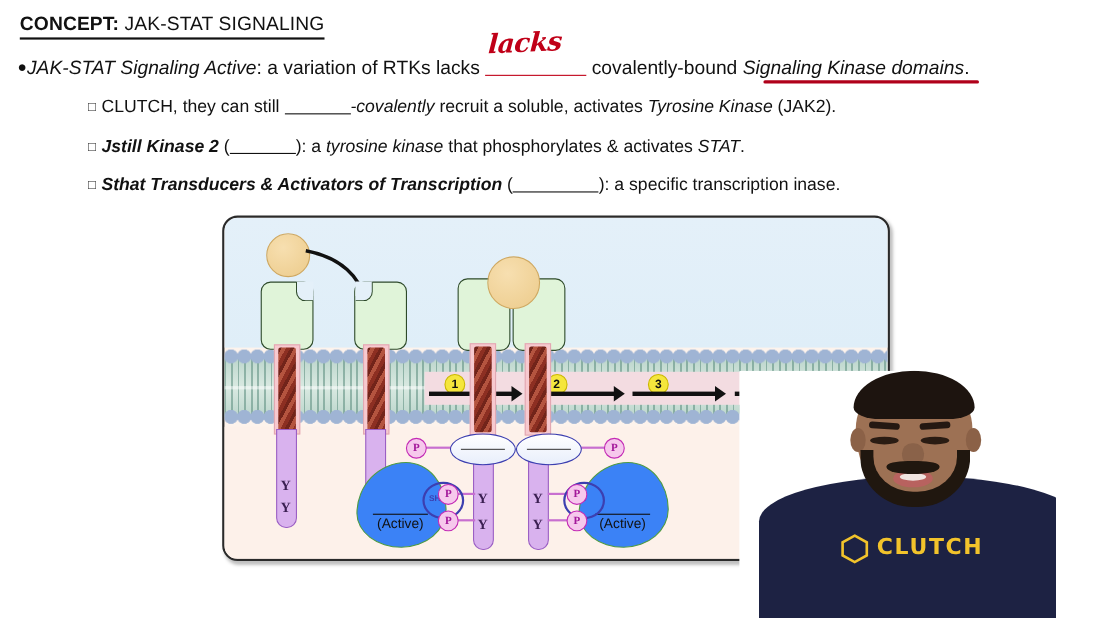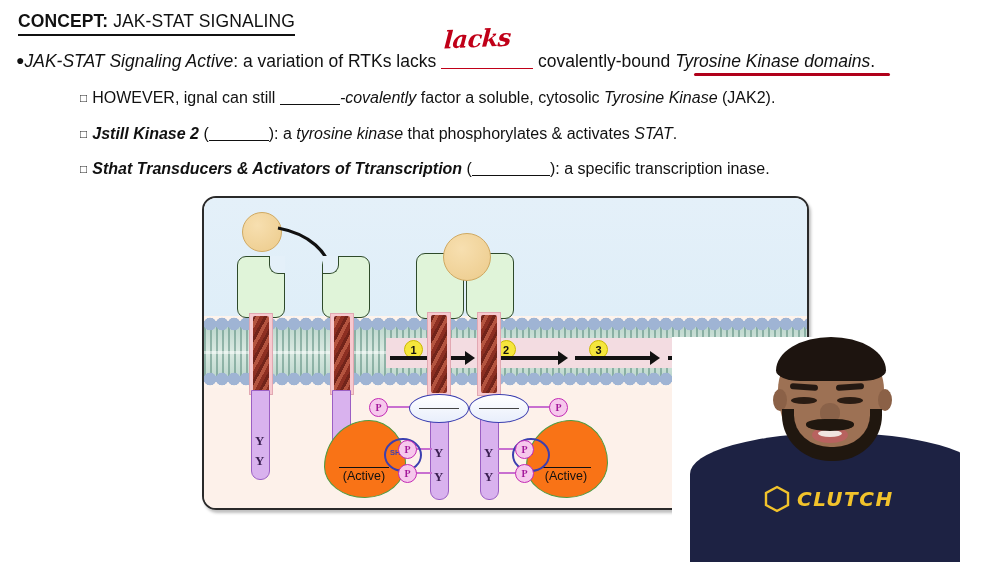--- a/index.html
+++ b/index.html
@@ -147,21 +147,21 @@
   .phos{
     position:absolute;width:17px;height:17px;border-radius:50%;
     background:#f6c8ec;border:1.8px solid #c32ab5;color:#a3189a;
     font-size:10px;font-weight:bold;display:flex;align-items:center;justify-content:center;
     font-family:"Liberation Serif", serif;z-index:5;
   }
   .pconn{position:absolute;height:2px;background:#c86fd0;}
 
   
   .stat{
-    position:absolute;width:80px;height:76px;background:#f97316;
+    position:absolute;width:80px;height:76px;background:#3b82f6;
     border:1.6px solid #4f9b43;
     border-radius:55% 45% 50% 50% / 60% 55% 45% 40%;
   }
   .stat .slab{position:absolute;left:8px;bottom:14px;width:62px;text-align:center;
     font-size:12.5px;color:#111;}
   .stat .sblank{display:block;border-bottom:1.4px solid #111;height:11px;margin:0 6px 1px;}
   .sh2{
     position:absolute;width:34px;height:30px;border:2px solid #3c3fb0;
     border-radius:50%;background:transparent;
   }
@@ -192,21 +192,21 @@
   .nose{position:absolute;left:148px;top:66px;width:20px;height:20px;background:#8a6249;border-radius:45%;}
   .mouth{position:absolute;left:140px;top:90px;width:36px;height:16px;background:#b8625f;border-radius:50%;}
   .mouth:after{content:"";position:absolute;left:6px;top:3px;width:24px;height:7px;background:#f0e4e0;border-radius:50%;}
   .beard{
     position:absolute;left:110px;top:72px;width:100px;height:52px;
     border-radius:0 0 48% 48% / 0 0 88% 88%;
     border-bottom:14px solid #20170f;border-left:12px solid #20170f;border-right:12px solid #20170f;
     box-sizing:border-box;
   }
   .stache{position:absolute;left:134px;top:82px;width:48px;height:12px;background:#20170f;border-radius:40% 40% 50% 50%;}
-  .logo{position:absolute;left:92px;top:148px;display:flex;align-items:center;gap:7px;font-style:italic;}
+  .logo{position:absolute;left:92px;top:148px;display:flex;gap:7px;}
   .hexicon{width:26px;height:28px;}
   .logotext{font-family:"DejaVu Sans", sans-serif;font-weight:bold;font-size:20px;
     letter-spacing:1.5px;color:#f2c32b;}
   .whitemask{position:absolute;right:0;top:0;width:40px;height:225px;background:#fff;}
 </style>
 </head>
 <body>
 
 <div id="slide">
 
@@ -214,38 +214,38 @@
     <span class="lbl">CONCEPT:</span>
     <span>JAK-STAT SIGNALING</span>
   </div>
 
   <div class="bullet1">
     <span class="dot">●</span><span class="it">JAK-STAT Signaling Active</span><span>: a variation of RTKs lacks</span>
     <span class="hand-slot">
       <span class="hand">lacks</span>
     </span>
     <span>covalently-bound</span>
-    <span class="it">Tyrosine Kinase domains</span><span>.</span>
+    <span class="it">Signaling Kinase domains</span><span>.</span>
   </div>
   <div class="redline" style="left:694px;top:73px;width:196px;"></div>
 
   <div class="sub sub2">
-    <span class="sq">□</span><span>HOWEVER, ignal can still</span>
+    <span class="sq">□</span><span>CLUTCH, they can still</span>
     <span class="blank b-med"></span><span class="it">-covalently</span>
-    <span>factor a soluble, cytosolic</span>
+    <span>recruit a soluble, activates</span>
     <span class="it">Tyrosine Kinase</span>
     <span>(JAK2).</span>
   </div>
 
   <div class="sub sub3">
     <span class="sq">□</span><span class="bi">J</span><span class="bi">still </span><span class="bi">K</span><span class="bi">inase </span><span class="bi">2</span><span> (</span><span class="blank b-med"></span><span>): a </span><span class="it">tyrosine kinase</span><span> that phosphorylates &amp; activates </span><span class="it">STAT</span><span>.</span>
   </div>
 
   <div class="sub sub4">
-    <span class="sq">□</span><span class="bi">S</span><span class="bi">that </span><span class="bi">T</span><span class="bi">ransducers &amp; </span><span class="bi">A</span><span class="bi">ctivators of </span><span class="bi">T</span><span class="bi">transcription</span><span> (</span><span class="blank b-long"></span><span>): a specific transcription inase.</span>
+    <span class="sq">□</span><span class="bi">S</span><span class="bi">that </span><span class="bi">T</span><span class="bi">ransducers &amp; </span><span class="bi">A</span><span class="bi">ctivators of </span><span class="bi">T</span><span class="bi">ranscription</span><span> (</span><span class="blank b-long"></span><span>): a specific transcription inase.</span>
   </div>
 
   <div id="figure">
     <div class="extracell"></div>
     <div class="cytosol"></div>
 
     <div class="membrane">
       <div class="mem-tails"></div>
       <div class="mem-mid"></div>
       <div class="heads top"></div>

